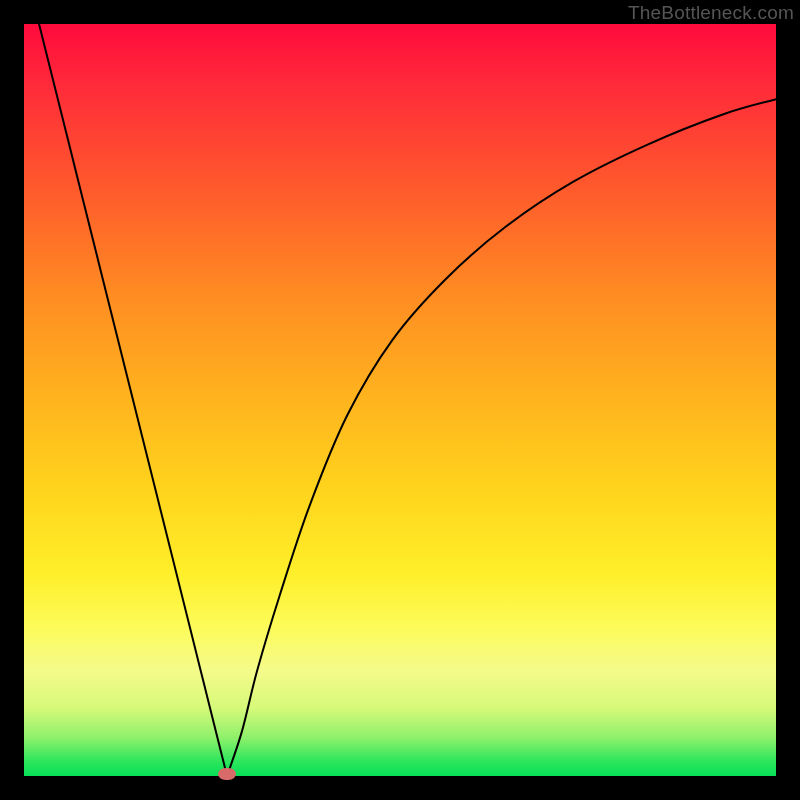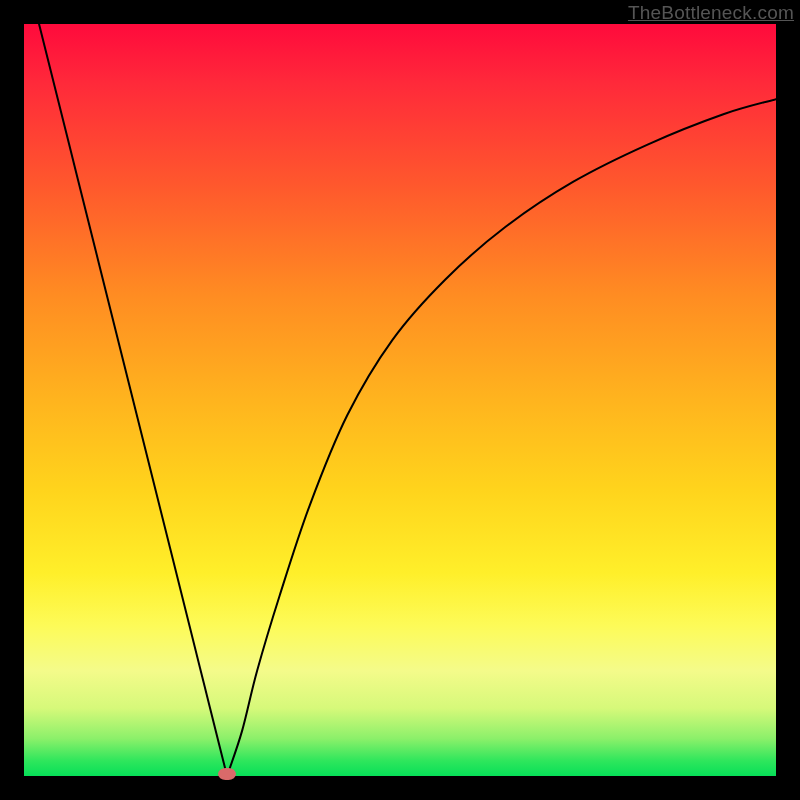--- a/index.html
+++ b/index.html
@@ -35,21 +35,20 @@
   }
   .watermark {
     position: absolute;
     top: 2px;
     right: 6px;
     color: #555;
     font-size: 19px;
     font-weight: 500;
     letter-spacing: 0.2px;
     z-index: 10;
-    text-decoration: underline;
   }
   svg.curve {
     position: absolute;
     left: 0;
     top: 0;
     width: 752px;
     height: 752px;
     z-index: 5;
   }
   .marker {

